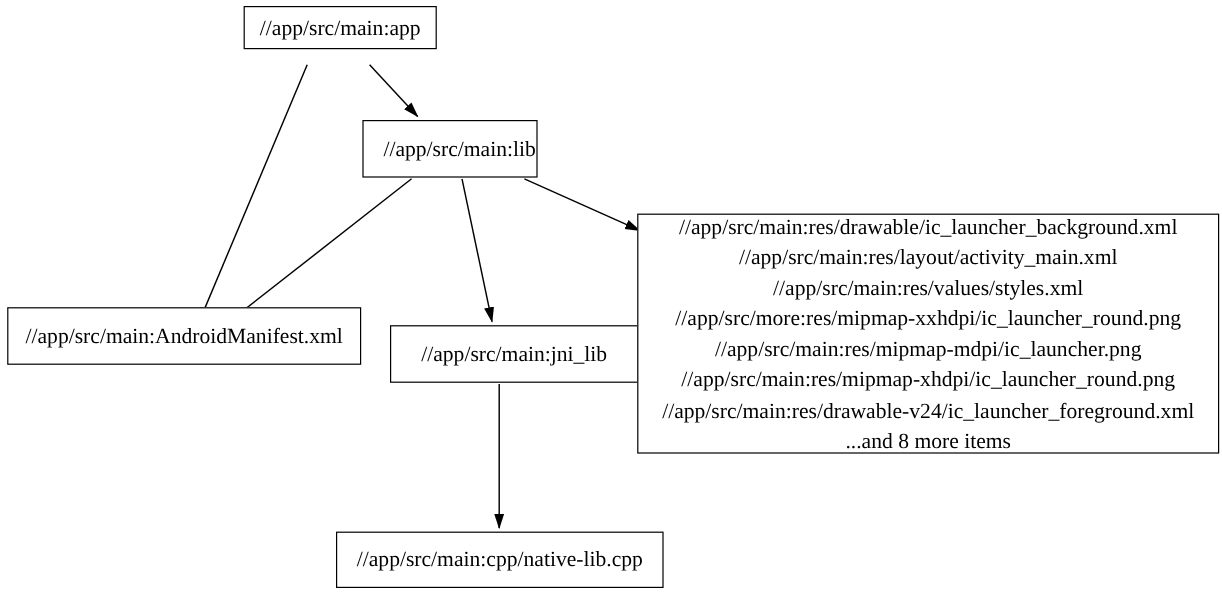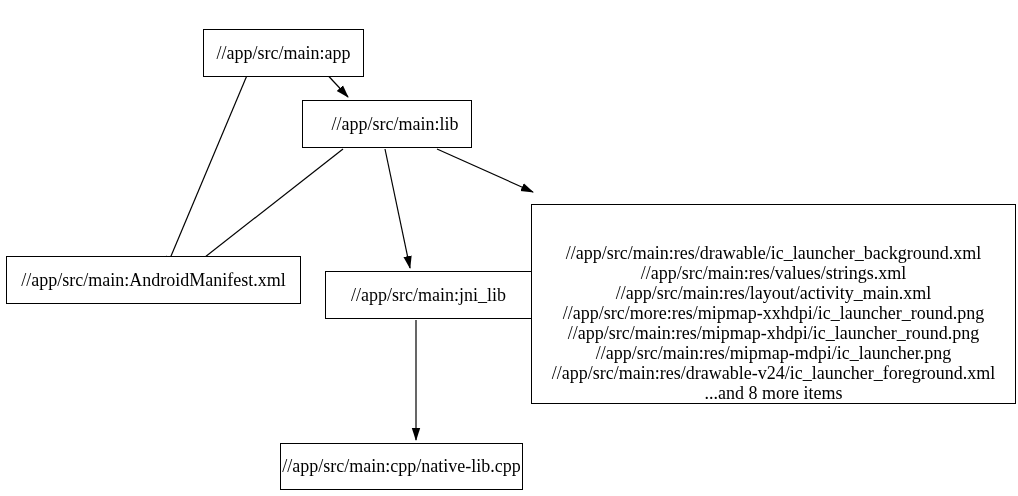--- a/index.html
+++ b/index.html
@@ -23,29 +23,29 @@
     position: absolute;
     border: 1px solid #000000;
     background: #ffffff;
     display: flex;
     align-items: center;
     justify-content: center;
     text-align: center;
     font-size: 18px;
     white-space: nowrap;
   }
-  .node-app            { left: 203px; top: 5px;   width: 161px; height: 48px; margin-top: 24px; }
-  .node-lib            { left: 302px; top: 100px; width: 170px; height: 48px; padding-left: 16px; }
+  .node-app            { left: 203px; top: 5px;   width: 161px; height: 36px; }
+  .node-lib            { left: 302px; top: 100px; width: 146px; height: 48px; padding-left: 16px; }
   .node-manifest       { left: 6px;   top: 256px; width: 295px; height: 48px; }
   .node-jni            { left: 325px; top: 271px; width: 207px; height: 48px; }
-  .node-cpp            { left: 280px; top: 443px; width: 243px; height: 47px; }
+  .node-cpp            { left: 280px; top: 443px; width: 273px; height: 47px; }
   .node-res {
-    left: 531px; top: 204px; width: 485px; height: 200px;
+    left: 531px; top: 178px; width: 485px; height: 200px;
     flex-direction: column;
-    justify-content: flex-end;
+    justify-content: space-between;
   }
   .res-line {
     height: 20px;
     line-height: 20px;
     font-size: 18px;
   }
 </style>
 </head>
 <body>
 
@@ -76,25 +76,25 @@
   <div class="node node-manifest">
     <span>//app/src/main:AndroidManifest.xml</span>
   </div>
 
   <div class="node node-jni">
     <span>//app/src/main:jni_lib</span>
   </div>
 
   <div class="node node-res">
     <div class="res-line">//app/src/main:res/drawable/ic_launcher_background.xml</div>
-    <div class="res-line">//app/src/main:res/values/strings.xml</div>
     <div class="res-line">//app/src/main:res/layout/activity_main.xml</div>
+    <div class="res-line">//app/src/main:res/values/styles.xml</div>
     <div class="res-line">//app/src/more:res/mipmap-xxhdpi/ic_launcher_round.png</div>
+    <div class="res-line">//app/src/main:res/mipmap-mdpi/ic_launcher.png</div>
     <div class="res-line">//app/src/main:res/mipmap-xhdpi/ic_launcher_round.png</div>
-    <div class="res-line">//app/src/main:res/mipmap-mdpi/ic_launcher.png</div>
     <div class="res-line">//app/src/main:res/drawable-v24/ic_launcher_foreground.xml</div>
     <div class="res-line">...and 8 more items</div>
   </div>
 
   <div class="node node-cpp">
     <span>//app/src/main:cpp/native-lib.cpp</span>
   </div>
 
 </div>
 

